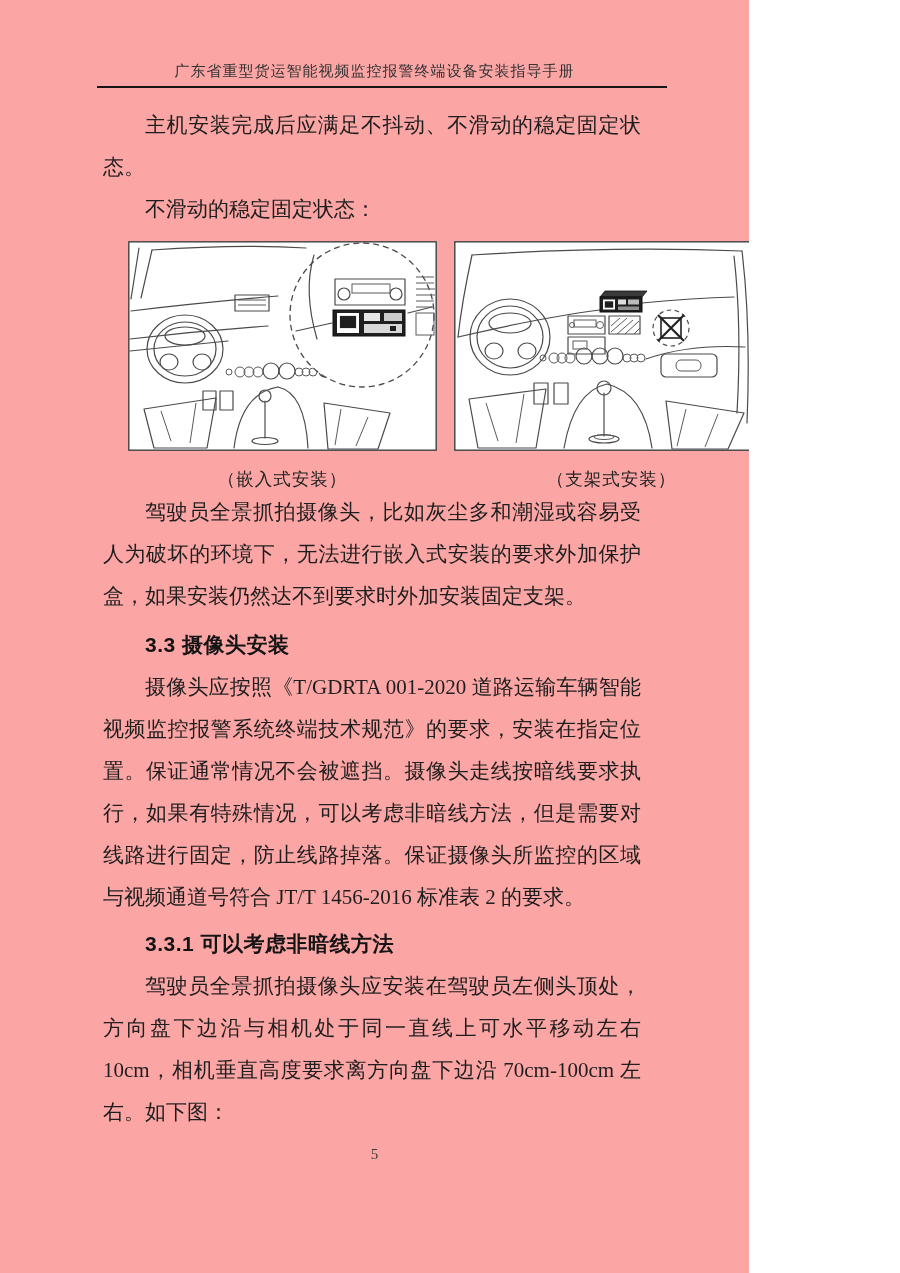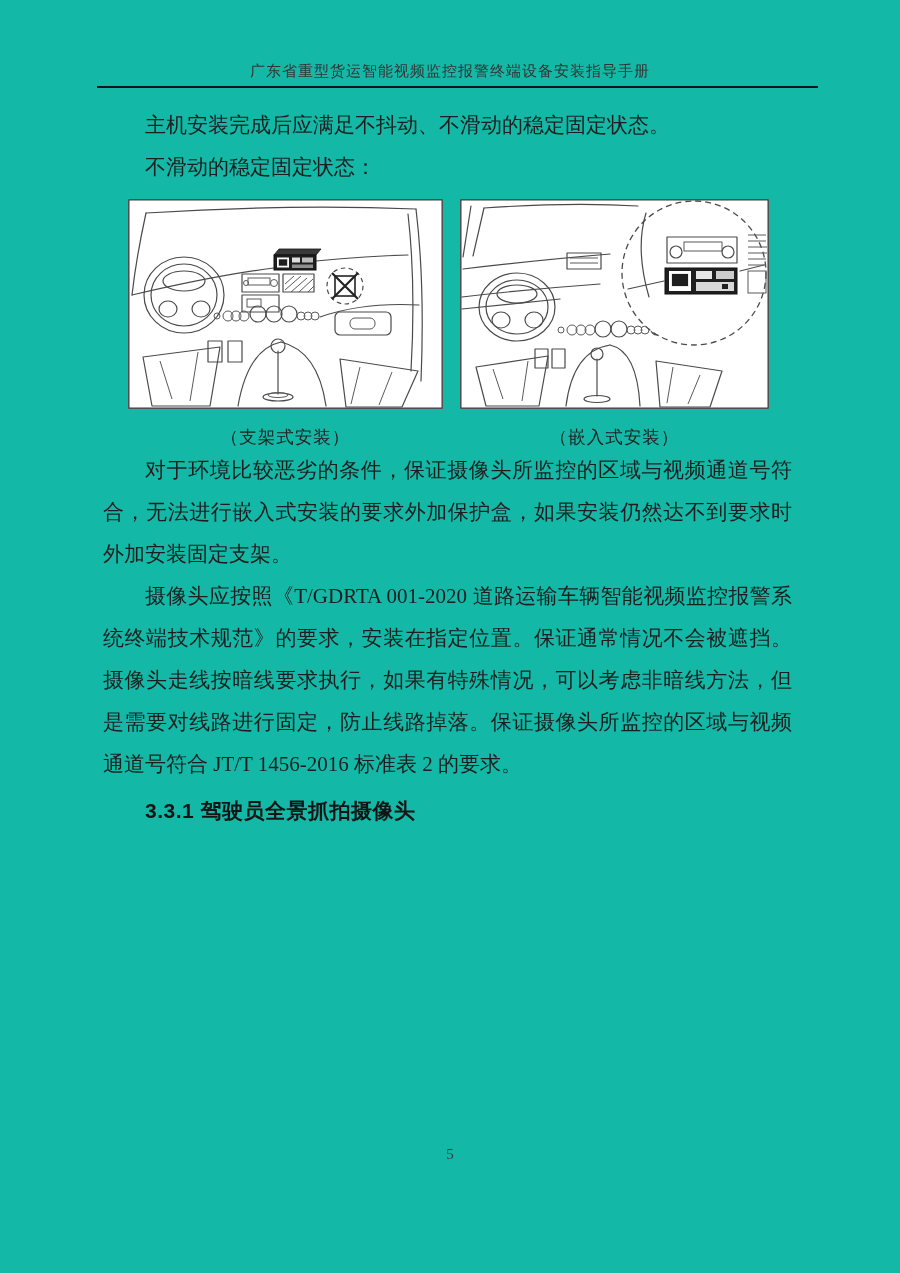--- a/index.html
+++ b/index.html
@@ -1,19 +1,19 @@
 <!DOCTYPE html>
 <html><head>
 <meta charset="utf-8">
 <style>
   html,body{margin:0;padding:0;background:#ffffff;}
   .page{
     position:relative;
-    width:900px;height:1273px;
-    background:#14b8a6;
+    width:749px;height:1273px;
+    background:#fca5a5;
     font-family:"Liberation Serif","DejaVu Serif",serif;
     color:#1c1c1c;
     overflow:hidden;
   }
   .doc-header{
     padding-top:62px;
     text-align:center;
     font-size:15px;
     line-height:18px;
     color:#333333;
@@ -90,20 +90,106 @@
 
   <div class="doc-header">广东省重型货运智能视频监控报警终端设备安装指导手册</div>
   <div class="header-rule"></div>
 
   <div class="content">
 
     <p class="body-text intro">主机安装完成后应满足不抖动、不滑动的稳定固定状态。</p>
     <p class="body-text">不滑动的稳定固定状态：</p>
 
     <div class="figures">
+
+      <div class="figure">
+        <svg width="309" height="210" viewBox="0 0 309 210">
+
+          <rect x="0.8" y="0.8" width="307.4" height="208.4" fill="#ffffff" stroke="#3d3d3d" stroke-width="1.4"></rect>
+
+          <path class="lineart" d="M11,7 L3,58"></path>
+          <path class="lineart" d="M24,9 Q18,35 13,57"></path>
+          <path class="lineart" d="M24,9 Q110,3 178,7"></path>
+          <path class="lineart" d="M3,70 Q70,62 150,55"></path>
+
+          <path class="lineart" d="M2,98 Q70,90 140,85"></path>
+          <path class="lineart" d="M2,110 Q60,104 100,100"></path>
+
+          <rect class="lineart" x="107" y="54" width="34" height="16"></rect>
+          <path class="lineart-thin" d="M110,59 H138 M110,64 H138"></path>
+
+          <ellipse class="lineart" cx="57" cy="108" rx="38" ry="34"></ellipse>
+          <ellipse class="lineart" cx="57" cy="108" rx="31" ry="27"></ellipse>
+          <ellipse class="lineart" cx="57" cy="95" rx="20" ry="9"></ellipse>
+          <ellipse class="lineart" cx="41" cy="121" rx="9" ry="8"></ellipse>
+          <ellipse class="lineart" cx="74" cy="121" rx="9" ry="8"></ellipse>
+
+          <rect class="lineart" x="200" y="86" width="66" height="19"></rect>
+          <rect class="lineart-thin" x="216" y="90" width="30" height="7"></rect>
+          <circle class="lineart-thin" cx="208" cy="96" r="4"></circle>
+          <circle class="lineart-thin" cx="258" cy="96" r="4"></circle>
+          <rect class="dark-unit" x="200" y="107" width="66" height="17"></rect>
+          <rect x="204" y="110" width="16" height="11" fill="#ffffff"></rect>
+          <rect x="205.5" y="111.5" width="13" height="8" fill="#1f1f1f" stroke="#ffffff" stroke-width="0.7"></rect>
+          <rect x="226" y="109.5" width="26" height="5.5" fill="#e8e8e8"></rect>
+          <rect x="226" y="117" width="34" height="5.5" fill="#cfcfcf"></rect>
+
+          <rect class="lineart-thin" x="270" y="85" width="24" height="26"></rect>
+          <path class="lineart-thin" d="M272,109 L292,87 M272,102 L288,85 M278,111 L294,93 M286,111 L294,102"></path>
+
+          <circle class="lineart-thin" cx="101" cy="131" r="3"></circle>
+          <circle class="lineart-thin" cx="112" cy="131" r="5"></circle>
+          <circle class="lineart-thin" cx="121" cy="131" r="5"></circle>
+          <circle class="lineart-thin" cx="130" cy="131" r="5"></circle>
+          <circle class="lineart" cx="143" cy="130" r="8"></circle>
+          <circle class="lineart" cx="159" cy="130" r="8"></circle>
+          <circle class="lineart-thin" cx="171" cy="131" r="4"></circle>
+          <circle class="lineart-thin" cx="178" cy="131" r="4"></circle>
+          <circle class="lineart-thin" cx="185" cy="131" r="4"></circle>
+          <circle class="lineart" cx="197" cy="130" r="6"></circle>
+
+          <path class="lineart" d="M137,160 L137,197"></path>
+          <circle class="lineart" cx="137" cy="155" r="6"></circle>
+          <ellipse class="lineart" cx="137" cy="200" rx="13" ry="3.5"></ellipse>
+
+          <rect class="lineart" x="75" y="150" width="13" height="19"></rect>
+          <rect class="lineart" x="92" y="150" width="13" height="19"></rect>
+
+          <path class="lineart" d="M106,207 Q113,152 150,146"></path>
+          <path class="lineart" d="M180,207 Q177,152 150,146"></path>
+
+          <path class="lineart" d="M16,168 L88,157 L79,207 L26,207 Z"></path>
+          <path class="lineart-thin" d="M33,170 L43,200 M68,162 L62,202"></path>
+          <path class="lineart" d="M196,162 L262,172 L250,208 L200,208 Z"></path>
+          <path class="lineart-thin" d="M240,176 L228,205 M213,168 L207,204"></path>
+
+          <circle cx="234" cy="74" r="72" fill="#ffffff" stroke="#4a4a4a" stroke-width="1.3" stroke-dasharray="6 4"></circle>
+
+          <path class="lineart" d="M186,14 Q175,50 189,98"></path>
+          <path class="lineart" d="M168,90 L204,82"></path>
+          <path class="lineart" d="M280,72 L304,66"></path>
+
+          <rect class="lineart" x="207" y="38" width="70" height="26"></rect>
+          <rect class="lineart-thin" x="224" y="43" width="38" height="9"></rect>
+          <circle class="lineart" cx="216" cy="53" r="6"></circle>
+          <circle class="lineart" cx="268" cy="53" r="6"></circle>
+
+          <rect class="dark-unit" x="205" y="69" width="72" height="26"></rect>
+          <rect x="209" y="72" width="22" height="20" fill="#ffffff"></rect>
+          <rect x="211.5" y="74.5" width="17" height="13" fill="#1f1f1f" stroke="#ffffff" stroke-width="0.8"></rect>
+          <rect x="236" y="72" width="16" height="8" fill="#e6e6e6"></rect>
+          <rect x="256" y="72" width="18" height="8" fill="#cccccc"></rect>
+          <rect x="236" y="83" width="38" height="9" fill="#d8d8d8"></rect>
+          <rect x="262" y="85" width="6" height="5" fill="#1f1f1f"></rect>
+
+          <path class="lineart-thin" d="M288,36 H306 M288,42 H306 M288,48 H307 M288,54 H307 M288,60 H306 M288,66 H306"></path>
+          <rect class="lineart-thin" x="288" y="72" width="18" height="22"></rect>
+        </svg>
+        <div class="figure-caption">（嵌入式安装）</div>
+      </div>
 
       <div class="figure">
         <svg width="315" height="210" viewBox="0 0 315 210">
 
           <rect x="0.8" y="0.8" width="313.4" height="208.4" fill="#ffffff" stroke="#3d3d3d" stroke-width="1.4"></rect>
 
           <path class="lineart" d="M18,14 Q160,5 288,10"></path>
           <path class="lineart" d="M18,14 Q8,60 4,96"></path>
           <path class="lineart" d="M288,10 Q297,85 293,182"></path>
           <path class="lineart" d="M280,15 Q288,85 283,172"></path>
@@ -165,114 +251,30 @@
           <path class="lineart" d="M198,207 Q190,152 153,143"></path>
 
           <path class="lineart" d="M15,158 L92,148 L82,207 L24,207 Z"></path>
           <path class="lineart-thin" d="M32,162 L44,200 M70,153 L62,202"></path>
           <path class="lineart" d="M212,160 L290,172 L274,208 L218,208 Z"></path>
           <path class="lineart-thin" d="M232,168 L223,205 M264,173 L251,206"></path>
         </svg>
         <div class="figure-caption">（支架式安装）</div>
       </div>
 
-      <div class="figure">
-        <svg width="309" height="210" viewBox="0 0 309 210">
-
-          <rect x="0.8" y="0.8" width="307.4" height="208.4" fill="#ffffff" stroke="#3d3d3d" stroke-width="1.4"></rect>
-
-          <path class="lineart" d="M11,7 L3,58"></path>
-          <path class="lineart" d="M24,9 Q18,35 13,57"></path>
-          <path class="lineart" d="M24,9 Q110,3 178,7"></path>
-          <path class="lineart" d="M3,70 Q70,62 150,55"></path>
-
-          <path class="lineart" d="M2,98 Q70,90 140,85"></path>
-          <path class="lineart" d="M2,110 Q60,104 100,100"></path>
-
-          <rect class="lineart" x="107" y="54" width="34" height="16"></rect>
-          <path class="lineart-thin" d="M110,59 H138 M110,64 H138"></path>
-
-          <ellipse class="lineart" cx="57" cy="108" rx="38" ry="34"></ellipse>
-          <ellipse class="lineart" cx="57" cy="108" rx="31" ry="27"></ellipse>
-          <ellipse class="lineart" cx="57" cy="95" rx="20" ry="9"></ellipse>
-          <ellipse class="lineart" cx="41" cy="121" rx="9" ry="8"></ellipse>
-          <ellipse class="lineart" cx="74" cy="121" rx="9" ry="8"></ellipse>
-
-          <rect class="lineart" x="200" y="86" width="66" height="19"></rect>
-          <rect class="lineart-thin" x="216" y="90" width="30" height="7"></rect>
-          <circle class="lineart-thin" cx="208" cy="96" r="4"></circle>
-          <circle class="lineart-thin" cx="258" cy="96" r="4"></circle>
-          <rect class="dark-unit" x="200" y="107" width="66" height="17"></rect>
-          <rect x="204" y="110" width="16" height="11" fill="#ffffff"></rect>
-          <rect x="205.5" y="111.5" width="13" height="8" fill="#1f1f1f" stroke="#ffffff" stroke-width="0.7"></rect>
-          <rect x="226" y="109.5" width="26" height="5.5" fill="#e8e8e8"></rect>
-          <rect x="226" y="117" width="34" height="5.5" fill="#cfcfcf"></rect>
-
-          <rect class="lineart-thin" x="270" y="85" width="24" height="26"></rect>
-          <path class="lineart-thin" d="M272,109 L292,87 M272,102 L288,85 M278,111 L294,93 M286,111 L294,102"></path>
-
-          <circle class="lineart-thin" cx="101" cy="131" r="3"></circle>
-          <circle class="lineart-thin" cx="112" cy="131" r="5"></circle>
-          <circle class="lineart-thin" cx="121" cy="131" r="5"></circle>
-          <circle class="lineart-thin" cx="130" cy="131" r="5"></circle>
-          <circle class="lineart" cx="143" cy="130" r="8"></circle>
-          <circle class="lineart" cx="159" cy="130" r="8"></circle>
-          <circle class="lineart-thin" cx="171" cy="131" r="4"></circle>
-          <circle class="lineart-thin" cx="178" cy="131" r="4"></circle>
-          <circle class="lineart-thin" cx="185" cy="131" r="4"></circle>
-          <circle class="lineart" cx="197" cy="130" r="6"></circle>
-
-          <path class="lineart" d="M137,160 L137,197"></path>
-          <circle class="lineart" cx="137" cy="155" r="6"></circle>
-          <ellipse class="lineart" cx="137" cy="200" rx="13" ry="3.5"></ellipse>
-
-          <rect class="lineart" x="75" y="150" width="13" height="19"></rect>
-          <rect class="lineart" x="92" y="150" width="13" height="19"></rect>
-
-          <path class="lineart" d="M106,207 Q113,152 150,146"></path>
-          <path class="lineart" d="M180,207 Q177,152 150,146"></path>
-
-          <path class="lineart" d="M16,168 L88,157 L79,207 L26,207 Z"></path>
-          <path class="lineart-thin" d="M33,170 L43,200 M68,162 L62,202"></path>
-          <path class="lineart" d="M196,162 L262,172 L250,208 L200,208 Z"></path>
-          <path class="lineart-thin" d="M240,176 L228,205 M213,168 L207,204"></path>
-
-          <circle cx="234" cy="74" r="72" fill="#ffffff" stroke="#4a4a4a" stroke-width="1.3" stroke-dasharray="6 4"></circle>
-
-          <path class="lineart" d="M186,14 Q175,50 189,98"></path>
-          <path class="lineart" d="M168,90 L204,82"></path>
-          <path class="lineart" d="M280,72 L304,66"></path>
-
-          <rect class="lineart" x="207" y="38" width="70" height="26"></rect>
-          <rect class="lineart-thin" x="224" y="43" width="38" height="9"></rect>
-          <circle class="lineart" cx="216" cy="53" r="6"></circle>
-          <circle class="lineart" cx="268" cy="53" r="6"></circle>
-
-          <rect class="dark-unit" x="205" y="69" width="72" height="26"></rect>
-          <rect x="209" y="72" width="22" height="20" fill="#ffffff"></rect>
-          <rect x="211.5" y="74.5" width="17" height="13" fill="#1f1f1f" stroke="#ffffff" stroke-width="0.8"></rect>
-          <rect x="236" y="72" width="16" height="8" fill="#e6e6e6"></rect>
-          <rect x="256" y="72" width="18" height="8" fill="#cccccc"></rect>
-          <rect x="236" y="83" width="38" height="9" fill="#d8d8d8"></rect>
-          <rect x="262" y="85" width="6" height="5" fill="#1f1f1f"></rect>
-
-          <path class="lineart-thin" d="M288,36 H306 M288,42 H306 M288,48 H307 M288,54 H307 M288,60 H306 M288,66 H306"></path>
-          <rect class="lineart-thin" x="288" y="72" width="18" height="22"></rect>
-        </svg>
-        <div class="figure-caption">（嵌入式安装）</div>
-      </div>
-
     </div>
 
 
-    <p class="body-text">对于环境比较恶劣的条件，保证摄像头所监控的区域与视频通道号符合，无法进行嵌入式安装的要求外加保护盒，如果安装仍然达不到要求时外加安装固定支架。</p>
-
+    <p class="body-text">驾驶员全景抓拍摄像头，比如灰尘多和潮湿或容易受人为破坏的环境下，无法进行嵌入式安装的要求外加保护盒，如果安装仍然达不到要求时外加安装固定支架。</p>
+
+    <p class="bold-heading">3.3 摄像头安装</p>
 
     <p class="body-text">摄像头应按照《T/GDRTA 001-2020 道路运输车辆智能视频监控报警系统终端技术规范》的要求，安装在指定位置。保证通常情况不会被遮挡。摄像头走线按暗线要求执行，如果有特殊情况，可以考虑非暗线方法，但是需要对线路进行固定，防止线路掉落。保证摄像头所监控的区域与视频通道号符合 JT/T 1456-2016 标准表 2 的要求。</p>
 
-    <p class="bold-heading h331">3.3.1 驾驶员全景抓拍摄像头</p>
-
+    <p class="bold-heading h331">3.3.1 可以考虑非暗线方法</p>
+
+    <p class="body-text">驾驶员全景抓拍摄像头应安装在驾驶员左侧头顶处，方向盘下边沿与相机处于同一直线上可水平移动左右 10cm，相机垂直高度要求离方向盘下边沿 70cm-100cm 左右。如下图：</p>
 
   </div>
 
   <div class="page-number">5</div>
 
 </div>
 
 </body></html>

